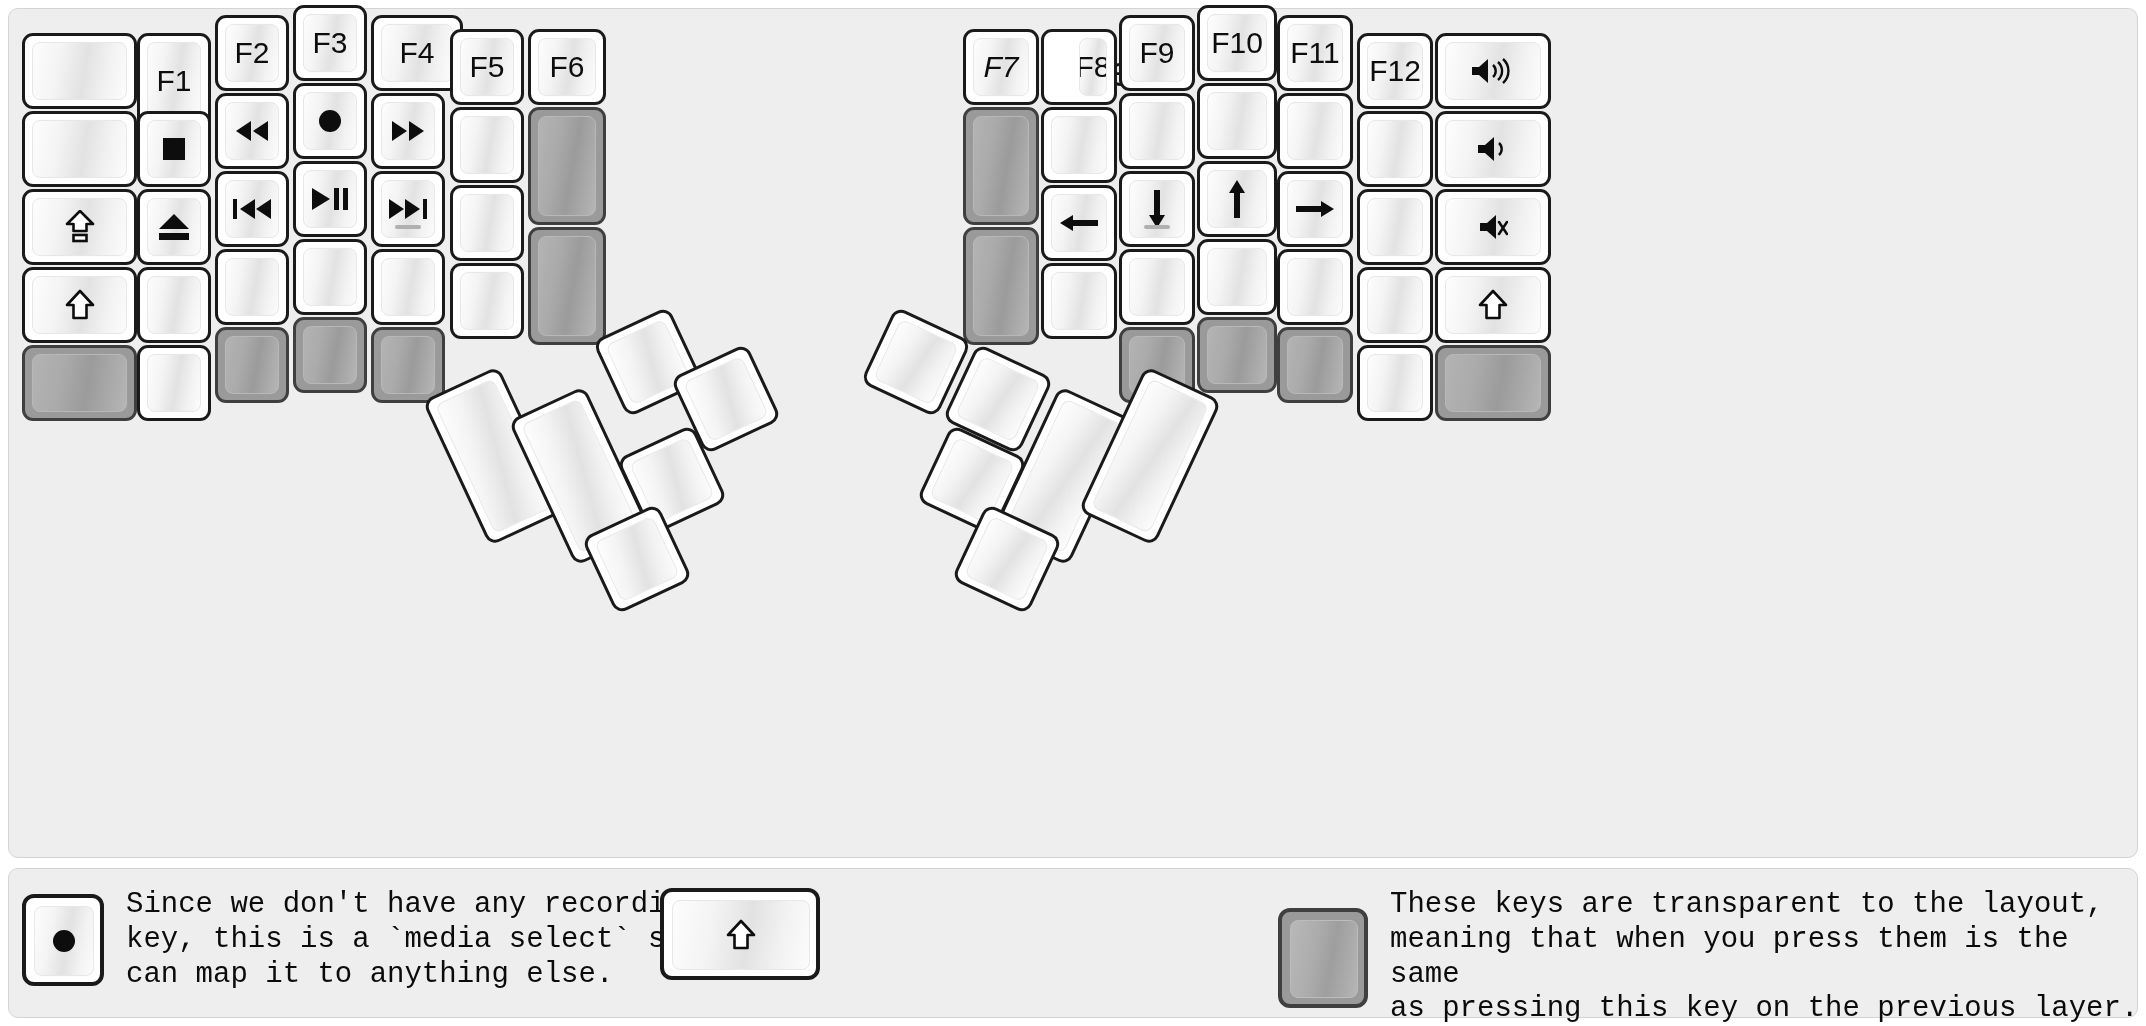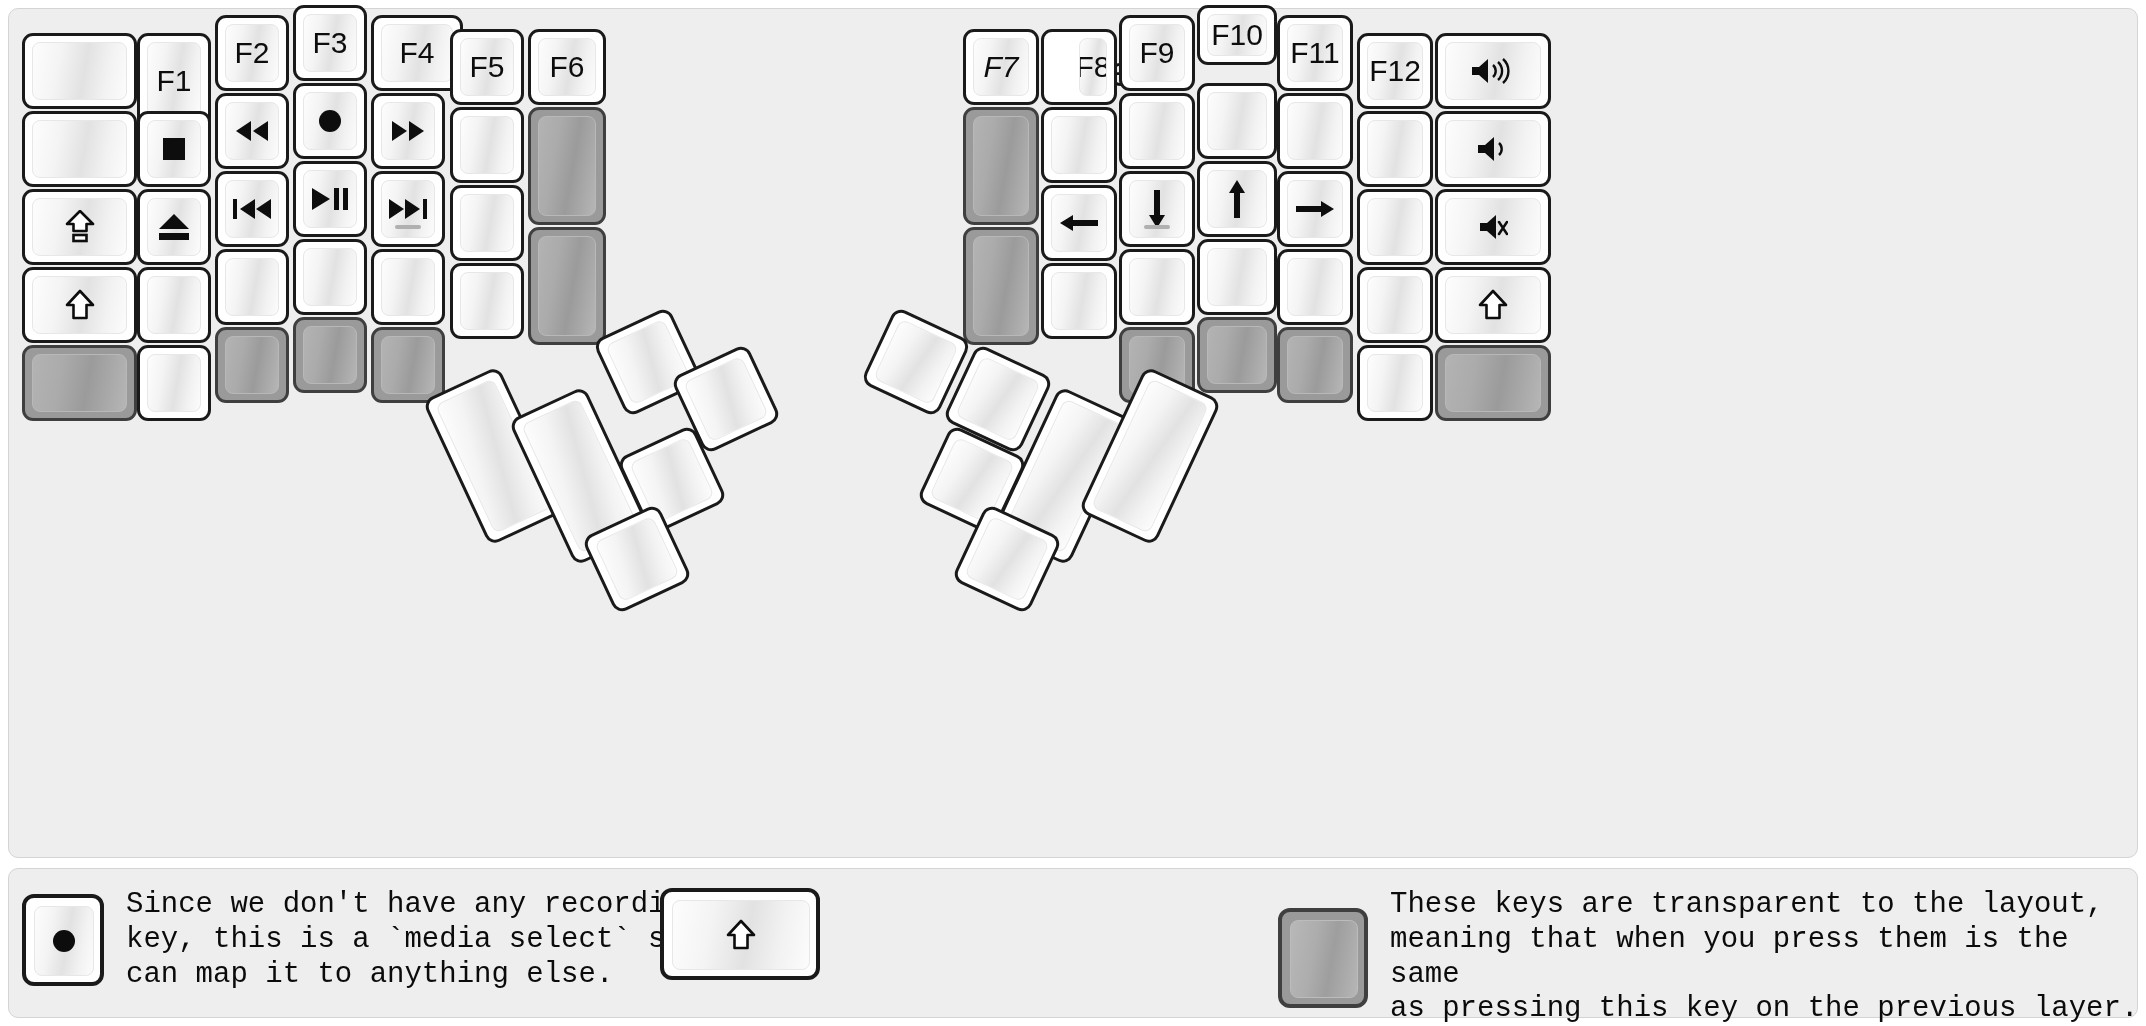--- a/index.html
+++ b/index.html
@@ -356,21 +356,21 @@
           </span>
           <span class="homebar"></span>
         </div>
       </div>
       <div class="key" style="left: 1119px; top: 249px; width: 76px; height: 76px;">
         <div class="cap"></div>
       </div>
       <div class="key trans" style="left: 1119px; top: 327px; width: 76px; height: 76px;">
         <div class="cap"></div>
       </div>
-      <div class="key" style="left: 1197px; top: 5px; width: 80px; height: 60px;">
+      <div class="key" style="left: 1197px; top: 5px; width: 80px; height: 76px;">
         <div class="cap">
           <span class="glyph">F10</span>
         </div>
       </div>
       <div class="key" style="left: 1197px; top: 83px; width: 80px; height: 76px;">
         <div class="cap"></div>
       </div>
       <div class="key" style="left: 1197px; top: 161px; width: 80px; height: 76px;">
         <div class="cap">
           <span class="glyph">

